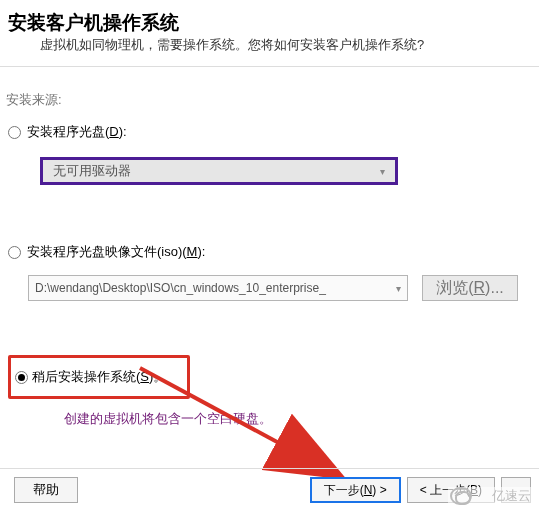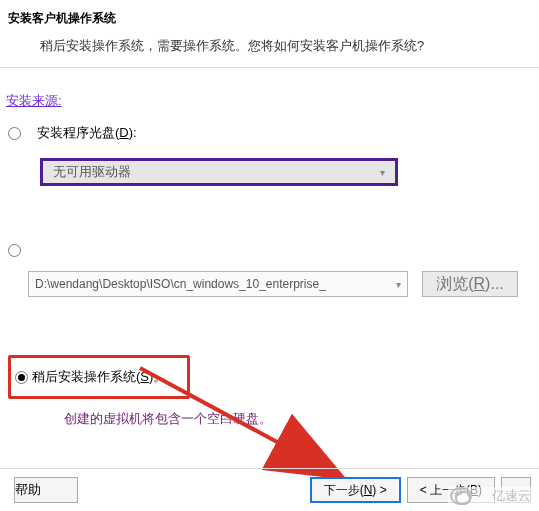--- a/index.html
+++ b/index.html
@@ -11,40 +11,39 @@
       font-size: 13px;
       color: #000;
       position: relative;
       overflow: hidden;
     }
     .header {
       padding: 10px 8px 12px 8px;
     }
     .header-title {
       font-weight: bold;
-      font-size: 12px;
-      margin-bottom: 10px;
+      font-size: 19px;
+      margin-bottom: 0;
     }
     .header-subtitle {
       padding-left: 32px;
       color: #333;
     }
     .sep {
       border-top: 1px solid #ddd;
       margin: 0;
     }
     .source-label {
       padding: 24px 6px 10px 6px;
-      color: #6d28d9;
-      text-decoration: underline;
+      color: #737373;
     }
     .option-row {
       display: flex;
       align-items: center;
-      gap: 16px;
+      gap: 6px;
       padding: 4px 8px;
     }
     .radio {
       width: 13px; height: 13px;
       border: 1px solid #777;
       border-radius: 50%;
       display: inline-flex;
       align-items: center;
       justify-content: center;
       background: #fff;
@@ -134,21 +133,21 @@
       align-items: center;
     }
     .help-btn {
       margin-left: 14px;
       width: 64px;
       height: 26px;
       border: 1px solid #aaa;
       background: #f5f5f5;
       display: flex;
       align-items: center;
-      justify-content: flex-start;
+      justify-content: center;
     }
     .nav-btns {
       margin-left: auto;
       margin-right: 8px;
       display: flex;
       gap: 6px;
     }
     .nav-btn {
       height: 26px;
       padding: 0 12px;
@@ -192,41 +191,44 @@
       border: 2px solid #bbb;
       border-radius: 7px / 6px;
       left: 3px; top: 2px;
     }
   </style>
 </head>
 <body>
 
 <div class="header">
   <div class="header-title">安装客户机操作系统</div>
-  <div class="header-subtitle">稍后安装操作系统，需要操作系统。您将如何安装客户机操作系统?</div>
+  <div class="header-subtitle">虚拟机如同物理机，需要操作系统。您将如何安装客户机操作系统?</div>
 </div>
 <div class="sep"></div>
 
 <div class="source-label">安装来源:</div>
 
 <div class="option-row">
   <span class="radio"></span>
   <span>
     <span>安装程序光盘(</span><span class="underline">D</span><span>):</span>
   </span>
 </div>
 <div class="dropdown">
   <span>无可用驱动器</span>
   <span class="chev">▾</span>
 </div>
 
 <div style="height:54px"></div>
 
 <div class="option-row">
   <span class="radio"></span>
+  <span>
+    <span>安装程序光盘映像文件(iso)(</span><span class="underline">M</span><span>):</span>
+  </span>
 </div>
 <div class="iso-row">
   <div class="iso-input">
     <span>D:\wendang\Desktop\ISO\cn_windows_10_enterprise_</span>
     <span class="chev">▾</span>
   </div>
   <div class="browse-btn">
     <span>浏览(</span>
       <span class="underline">R</span>
       <span>)...</span>

